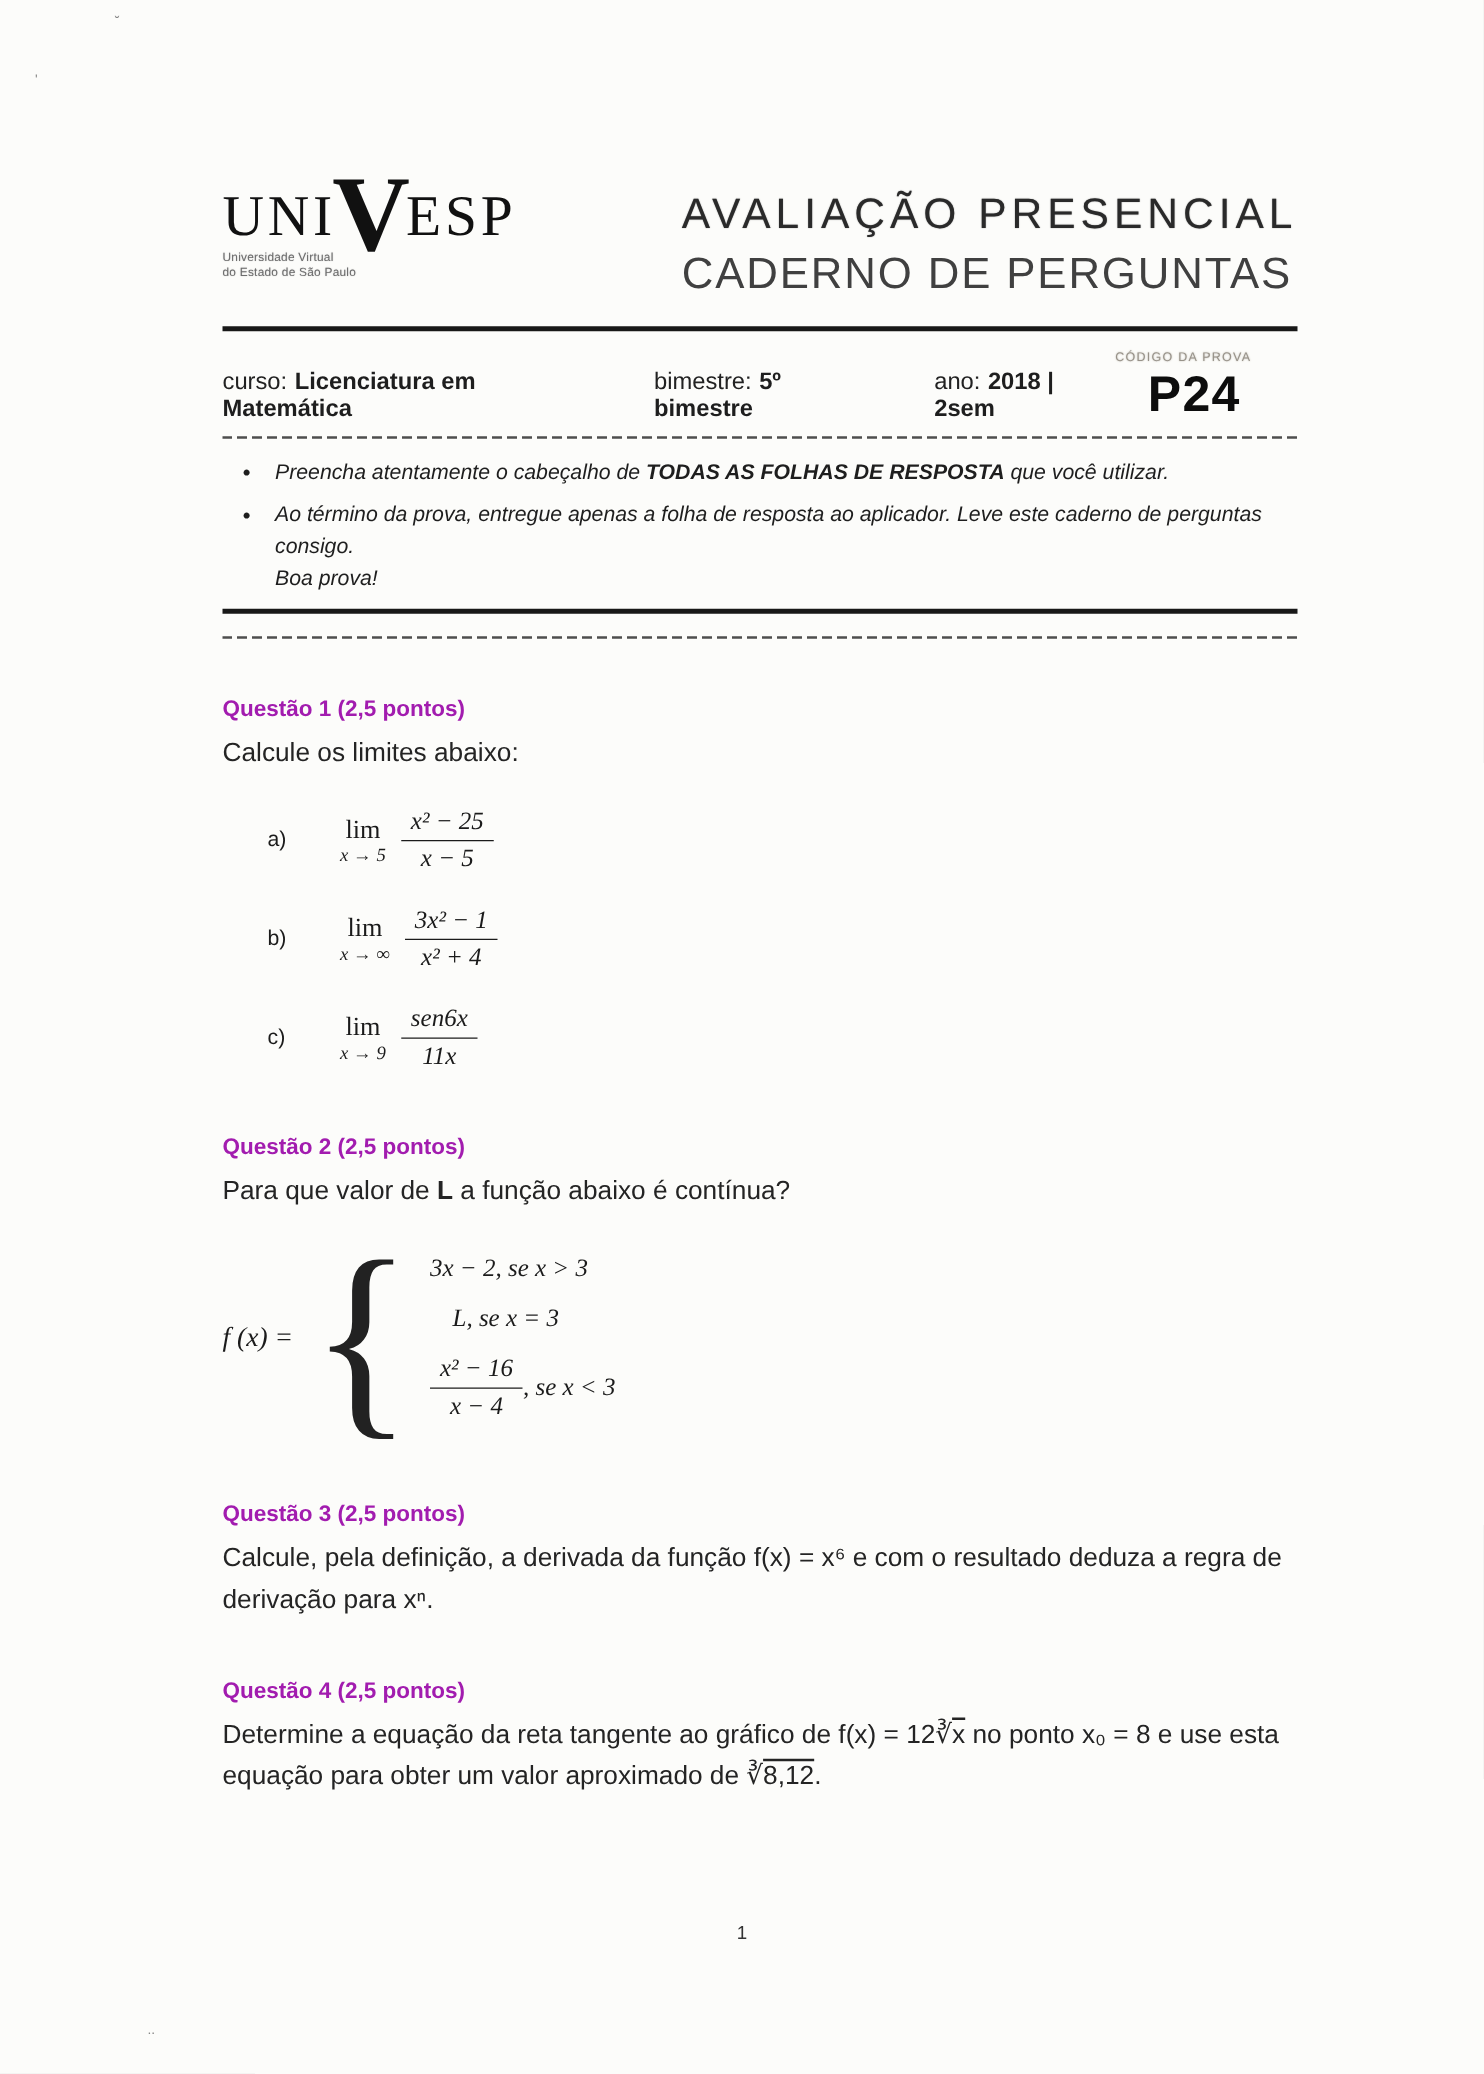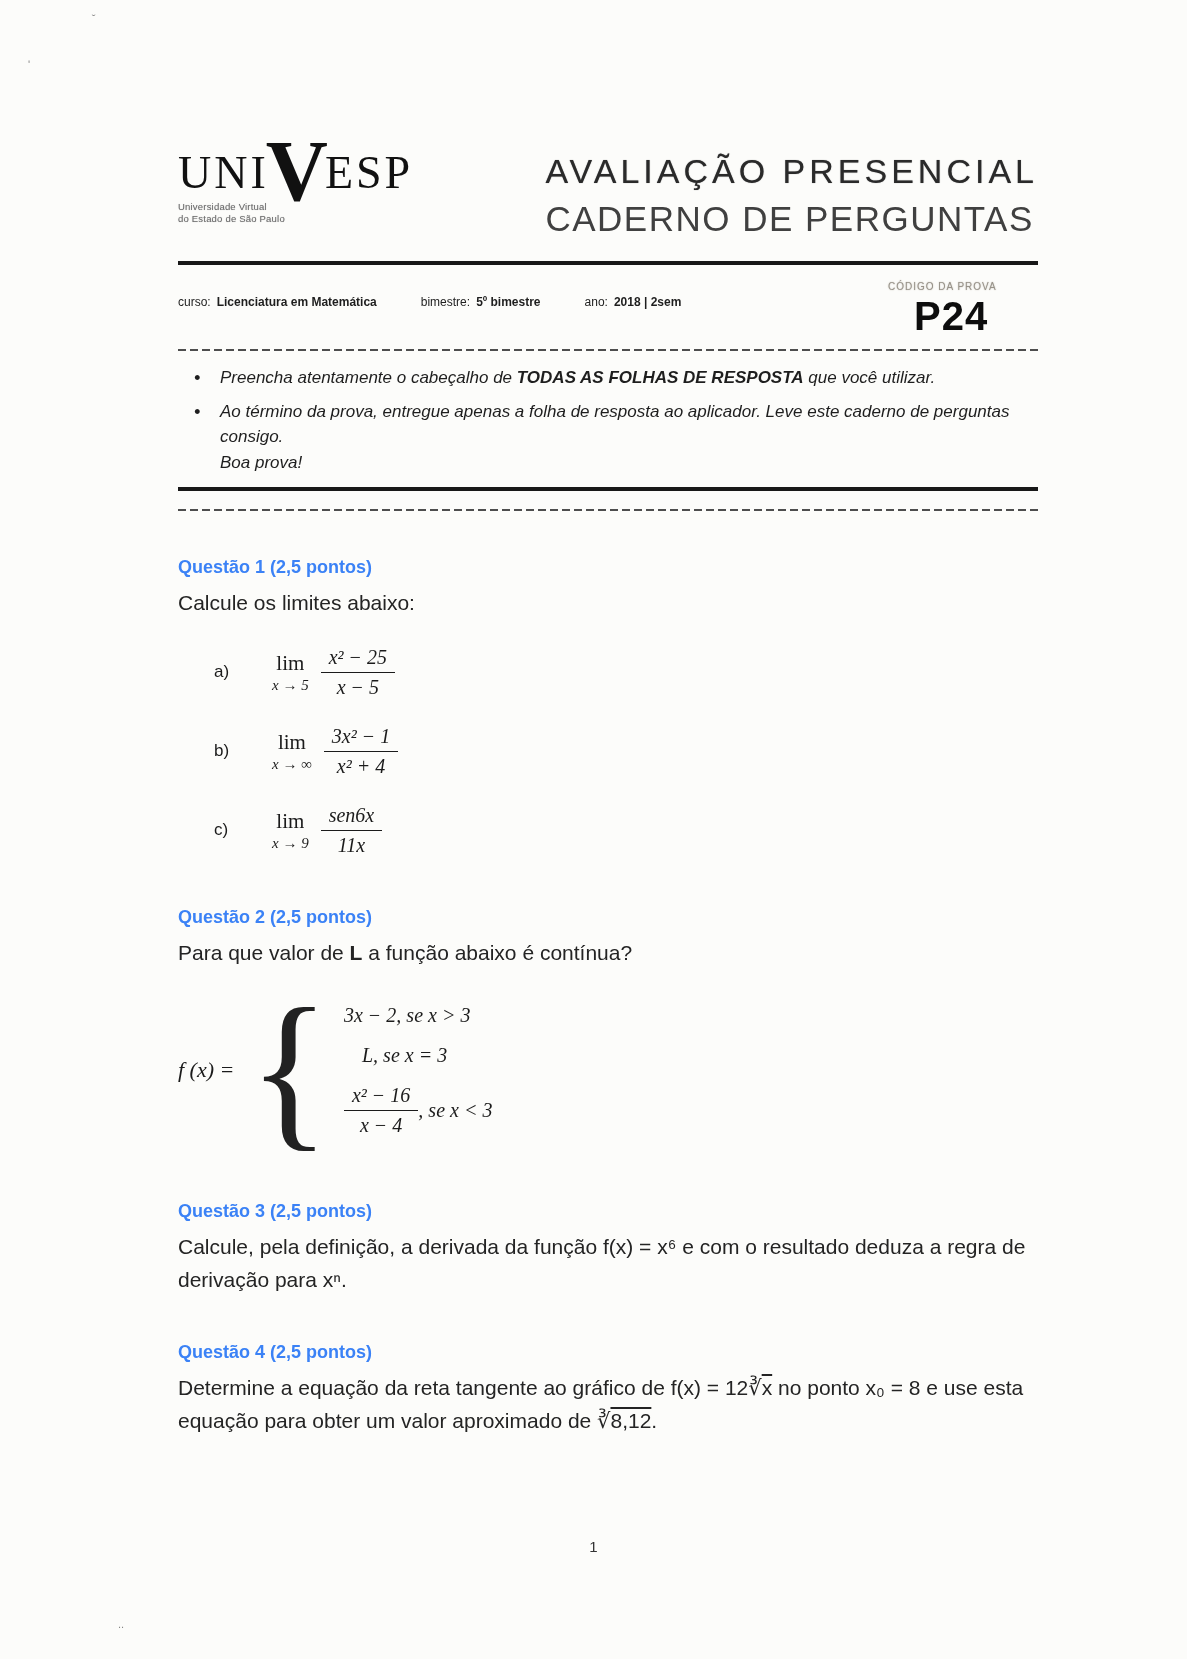--- a/index.html
+++ b/index.html
@@ -31,36 +31,36 @@
   .title2 { font-size: 35px; letter-spacing: 1.5px; font-weight: 400; color:#404040; margin-top: 8px; }
   
   .thick-line { height: 4px; background: #181818; }
   .dashed-line { height: 2px; background: repeating-linear-gradient(90deg, #2f2f2f 0 8px, transparent 8px 12px); opacity: .85; }
   .hl1 { margin-top: 22px; }
   .hl2 { margin-top: 10px; }
   .hl3 { margin-top: 12px; }
   .hl4 { margin-top: 18px; }
   
   .info-row { margin-top: 16px; display: flex; justify-content: space-between; align-items: flex-start; }
-  .info-left { display: flex; gap: 44px; padding-top: 14px; font-size: 12px; }
+  .info-left { display: flex; gap: 44px; padding-top: 14px; font-size: 19px; }
   .info-pair .lbl { color:#222; }
   .info-pair .val { font-weight: bold; margin-left: 6px; }
   .codigo { display: flex; flex-direction: column; align-items: flex-start; width: 150px; }
   .codigo-lbl { font-size: 10px; color:#979289; letter-spacing: 1px; text-shadow: 0 0 1.5px #b9b4aa; }
   .codigo-val { font-size: 40px; font-weight: 800; letter-spacing: 1px; margin-top: 2px; margin-left: 26px; color:#0d0d0d; }
   
   .instructions { margin-top: 14px; font-style: italic; font-size: 17px; line-height: 1.5; }
   .instr-item { position: relative; padding-left: 42px; margin-top: 8px; }
   .instr-item::before { content: "•"; position: absolute; left: 16px; font-size: 18px; }
   .bold-it { font-weight: bold; }
   
   .disciplina { margin-top: 16px; font-size: 16px; display: flex; align-items: baseline; }
   .disciplina .val { font-weight: bold; margin-left: 22px; font-size: 16.5px; }
   
-  .q-title { font-weight: bold; font-size: 18px; color:#3b82f6; }
+  .q-title { font-weight: bold; font-size: 18px; color:#a21caf; }
   .q-intro, .q-body { font-size: 21px; margin-top: 9px; line-height: 1.55; color:#242424; }
   .q1 { margin-top: 46px; }
   .q2 { margin-top: 50px; }
   .q3 { margin-top: 58px; }
   .q4 { margin-top: 46px; }
   
   .math { font-family: "Liberation Serif", serif; font-style: italic; color:#1b1b1b; }
   .limit-row { display: flex; align-items: center; margin-top: 26px; margin-left: 36px; }
   .item-label { width: 58px; font-size: 17px; font-family: "Liberation Sans", sans-serif; font-style: normal; }
   .lim-block { display: inline-flex; flex-direction: column; align-items: center; margin-right: 12px; }

